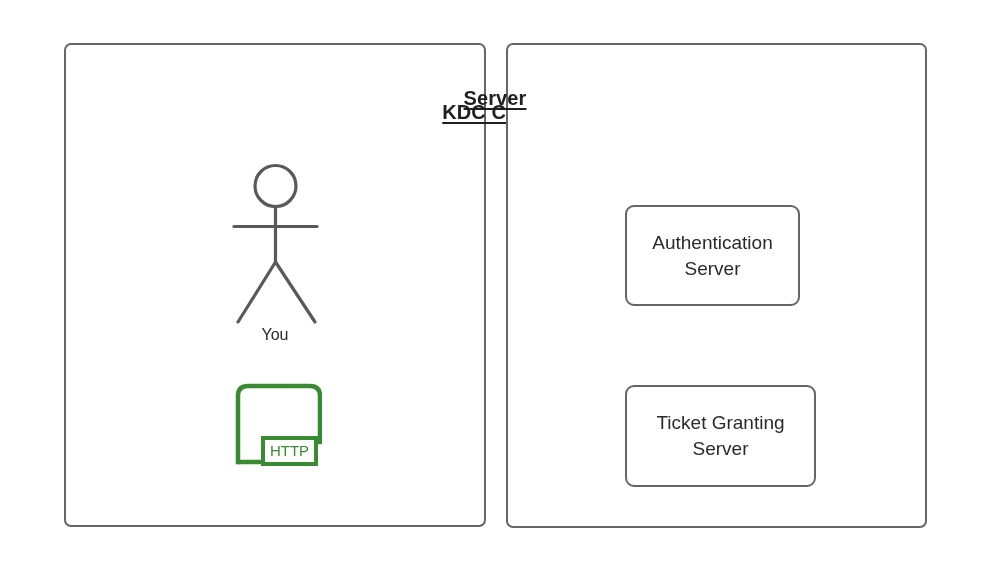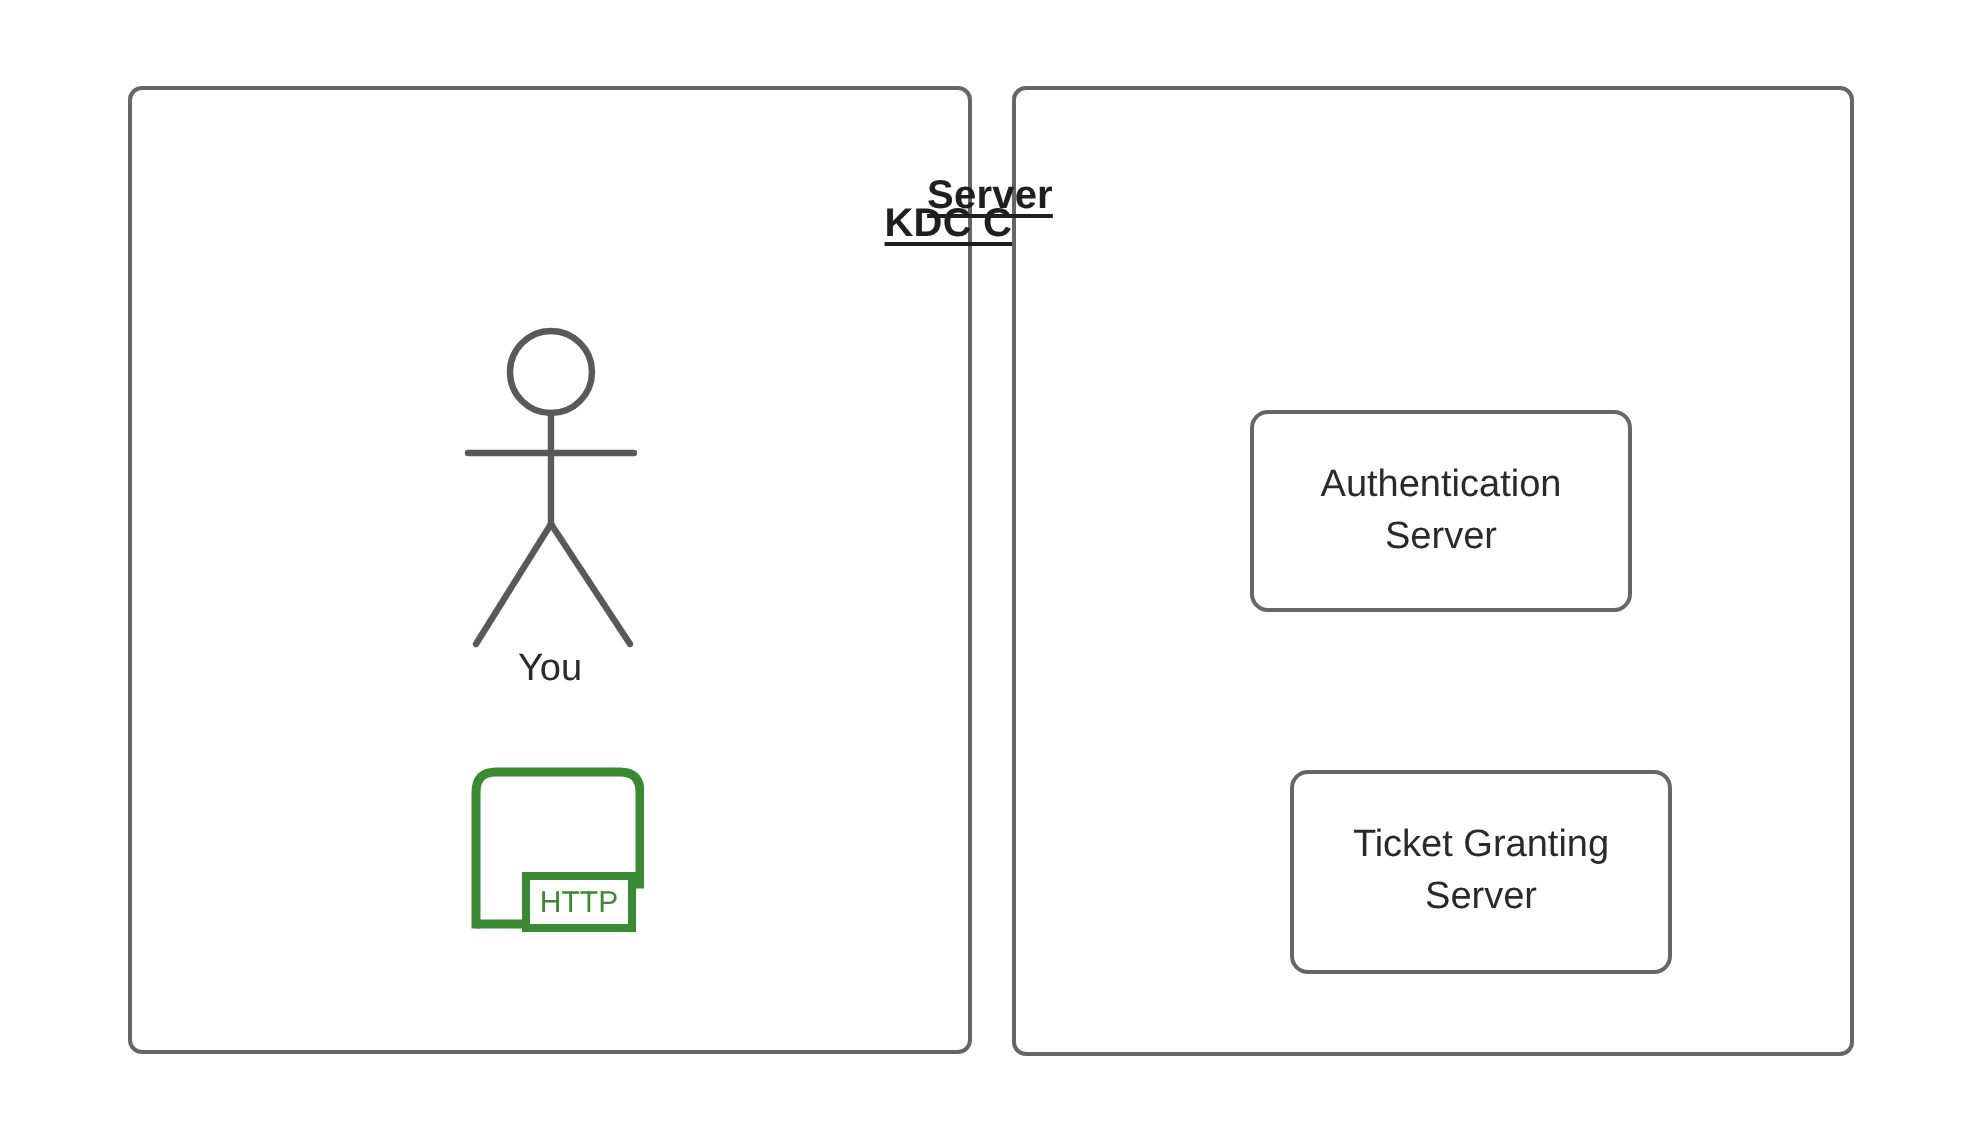--- a/index.html
+++ b/index.html
@@ -66,21 +66,21 @@
     position: absolute;
     left: 225px;
     top: 158px;
     width: 102px;
     height: 172px;
   }
   
   .shape-label {
     position: absolute;
     text-align: center;
-    font-size: 19px;
+    font-size: 16px;
     line-height: 24px;
     color: #2a2a2a;
   }
   #label-you {
     left: 195px;
     top: 323px;
     width: 160px;
   }
   #label-http-service {
     left: 175px;
@@ -106,29 +106,28 @@
     align-items: center;
     justify-content: center;
     text-align: center;
     font-size: 19px;
     line-height: 26px;
     color: #2a2a2a;
   }
   #box-auth-server {
     left: 625px;
     top: 205px;
-    width: 191px;
+    width: 175px;
     height: 101px;
   }
   #box-tgs-server {
     left: 625px;
     top: 385px;
     width: 191px;
     height: 102px;
-    margin-left: 20px;
   }
 </style>
 </head>
 <body>
 
 <div class="canvas">
 
   <div class="panel" id="panel-client"></div>
 
   <div class="panel-title" id="title-client">

